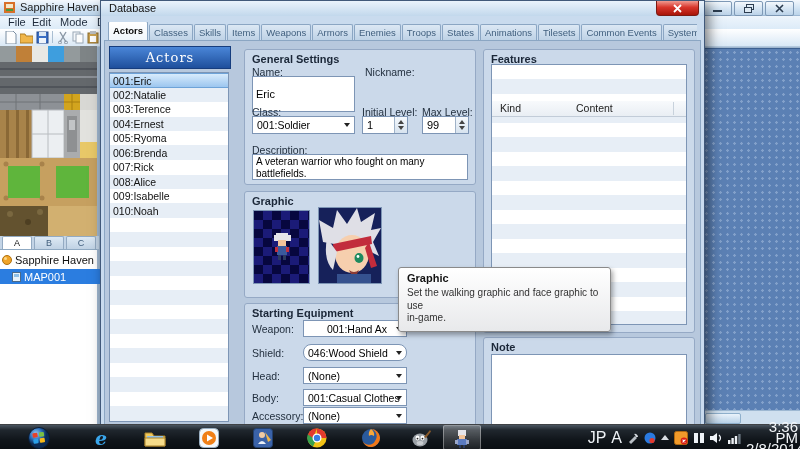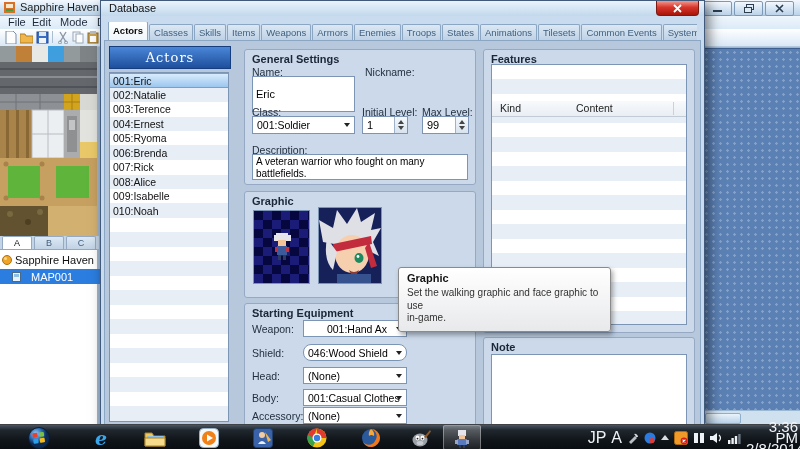--- a/index.html
+++ b/index.html
@@ -15,21 +15,21 @@
   .mw-toolbar{position:absolute;left:0;top:29px;width:800px;height:17px;background:linear-gradient(#ffffff,#d9e8f6);border-bottom:1px solid #b4c9de;}
   .tbico{position:absolute;top:2px;width:13px;height:13px;}
   .tbsep{position:absolute;top:2px;width:1px;height:12px;background:#a9bed2;}
   
   .palette{position:absolute;left:0;top:46px;width:97px;height:190px;background:#8d9396;}
   .palette-tabs{position:absolute;left:0;top:236px;width:97px;height:13px;background:#c3d4e6;display:flex;gap:2px;padding-left:2px;}
   .ptab{width:28px;height:12px;font-size:9px;text-align:center;line-height:12px;color:#43607e;background:linear-gradient(#dde9f4,#c0d2e4);border:1px solid #93aac2;border-bottom:none;border-radius:2px 2px 0 0;}
   .ptab.act{background:#fff;color:#111;}
   .maptree{position:absolute;left:0;top:249px;width:97px;height:175px;background:#fff;border-top:1px solid #8fa9c2;}
   .tree-root{position:absolute;left:2px;top:4px;display:flex;align-items:center;gap:3px;font-size:11px;color:#111;}
-  .tree-map{position:absolute;left:0px;top:19px;width:97px;height:15px;background:#2b7de0;display:flex;align-items:center;gap:10px;padding-left:12px;font-size:11px;color:#fff;}
+  .tree-map{position:absolute;left:0px;top:19px;width:97px;height:15px;background:#2b7de0;display:flex;align-items:center;gap:3px;padding-left:12px;font-size:11px;color:#fff;}
   
   .canvas{position:absolute;left:703px;top:48px;width:97px;height:362px;background-color:#5b80b4;background-image:radial-gradient(rgba(198,216,238,.38) 1px,transparent 1.5px);background-size:7px 7px;border-top:1px solid #3d6090;}
   .hscroll{position:absolute;left:703px;top:410px;width:97px;height:14px;background:#cfe0ef;border-top:1px solid #9db8d2;}
   .hthumb{position:absolute;left:2px;top:2px;width:34px;height:9px;background:linear-gradient(#eaf3fb,#b9d2e8);border:1px solid #8fb0cc;border-radius:2px;}
   
   .dialog{position:absolute;left:100px;top:0;width:603px;height:449px;background:#c9dbee;border:1px solid #41597a;box-shadow:4px 3px 12px rgba(0,0,0,.5);}
   .dlg-title{position:absolute;left:0;top:0;width:100%;height:15px;background:linear-gradient(#eaf3fc,#c2d8ec);font-size:11px;color:#101010;line-height:15px;padding-left:8px;box-sizing:border-box;}
   .dlg-close{position:absolute;right:5px;top:0;width:41px;height:14px;background:linear-gradient(#f09a90,#d8362c 45%,#a81408);border:1px solid #7c1a12;border-top:none;border-radius:0 0 4px 4px;display:flex;align-items:center;justify-content:center;}
   .tabbar{position:absolute;left:7px;top:21px;width:589px;height:18px;display:flex;align-items:flex-end;overflow:hidden;}
   .dtab{height:15px;line-height:15px;font-size:9.5px;padding:0 4px;color:#41607f;background:linear-gradient(#dce8f4,#bed2e6);border:1px solid #8ba6c3;border-bottom:none;border-radius:2px 2px 0 0;margin-right:1px;white-space:nowrap;}

